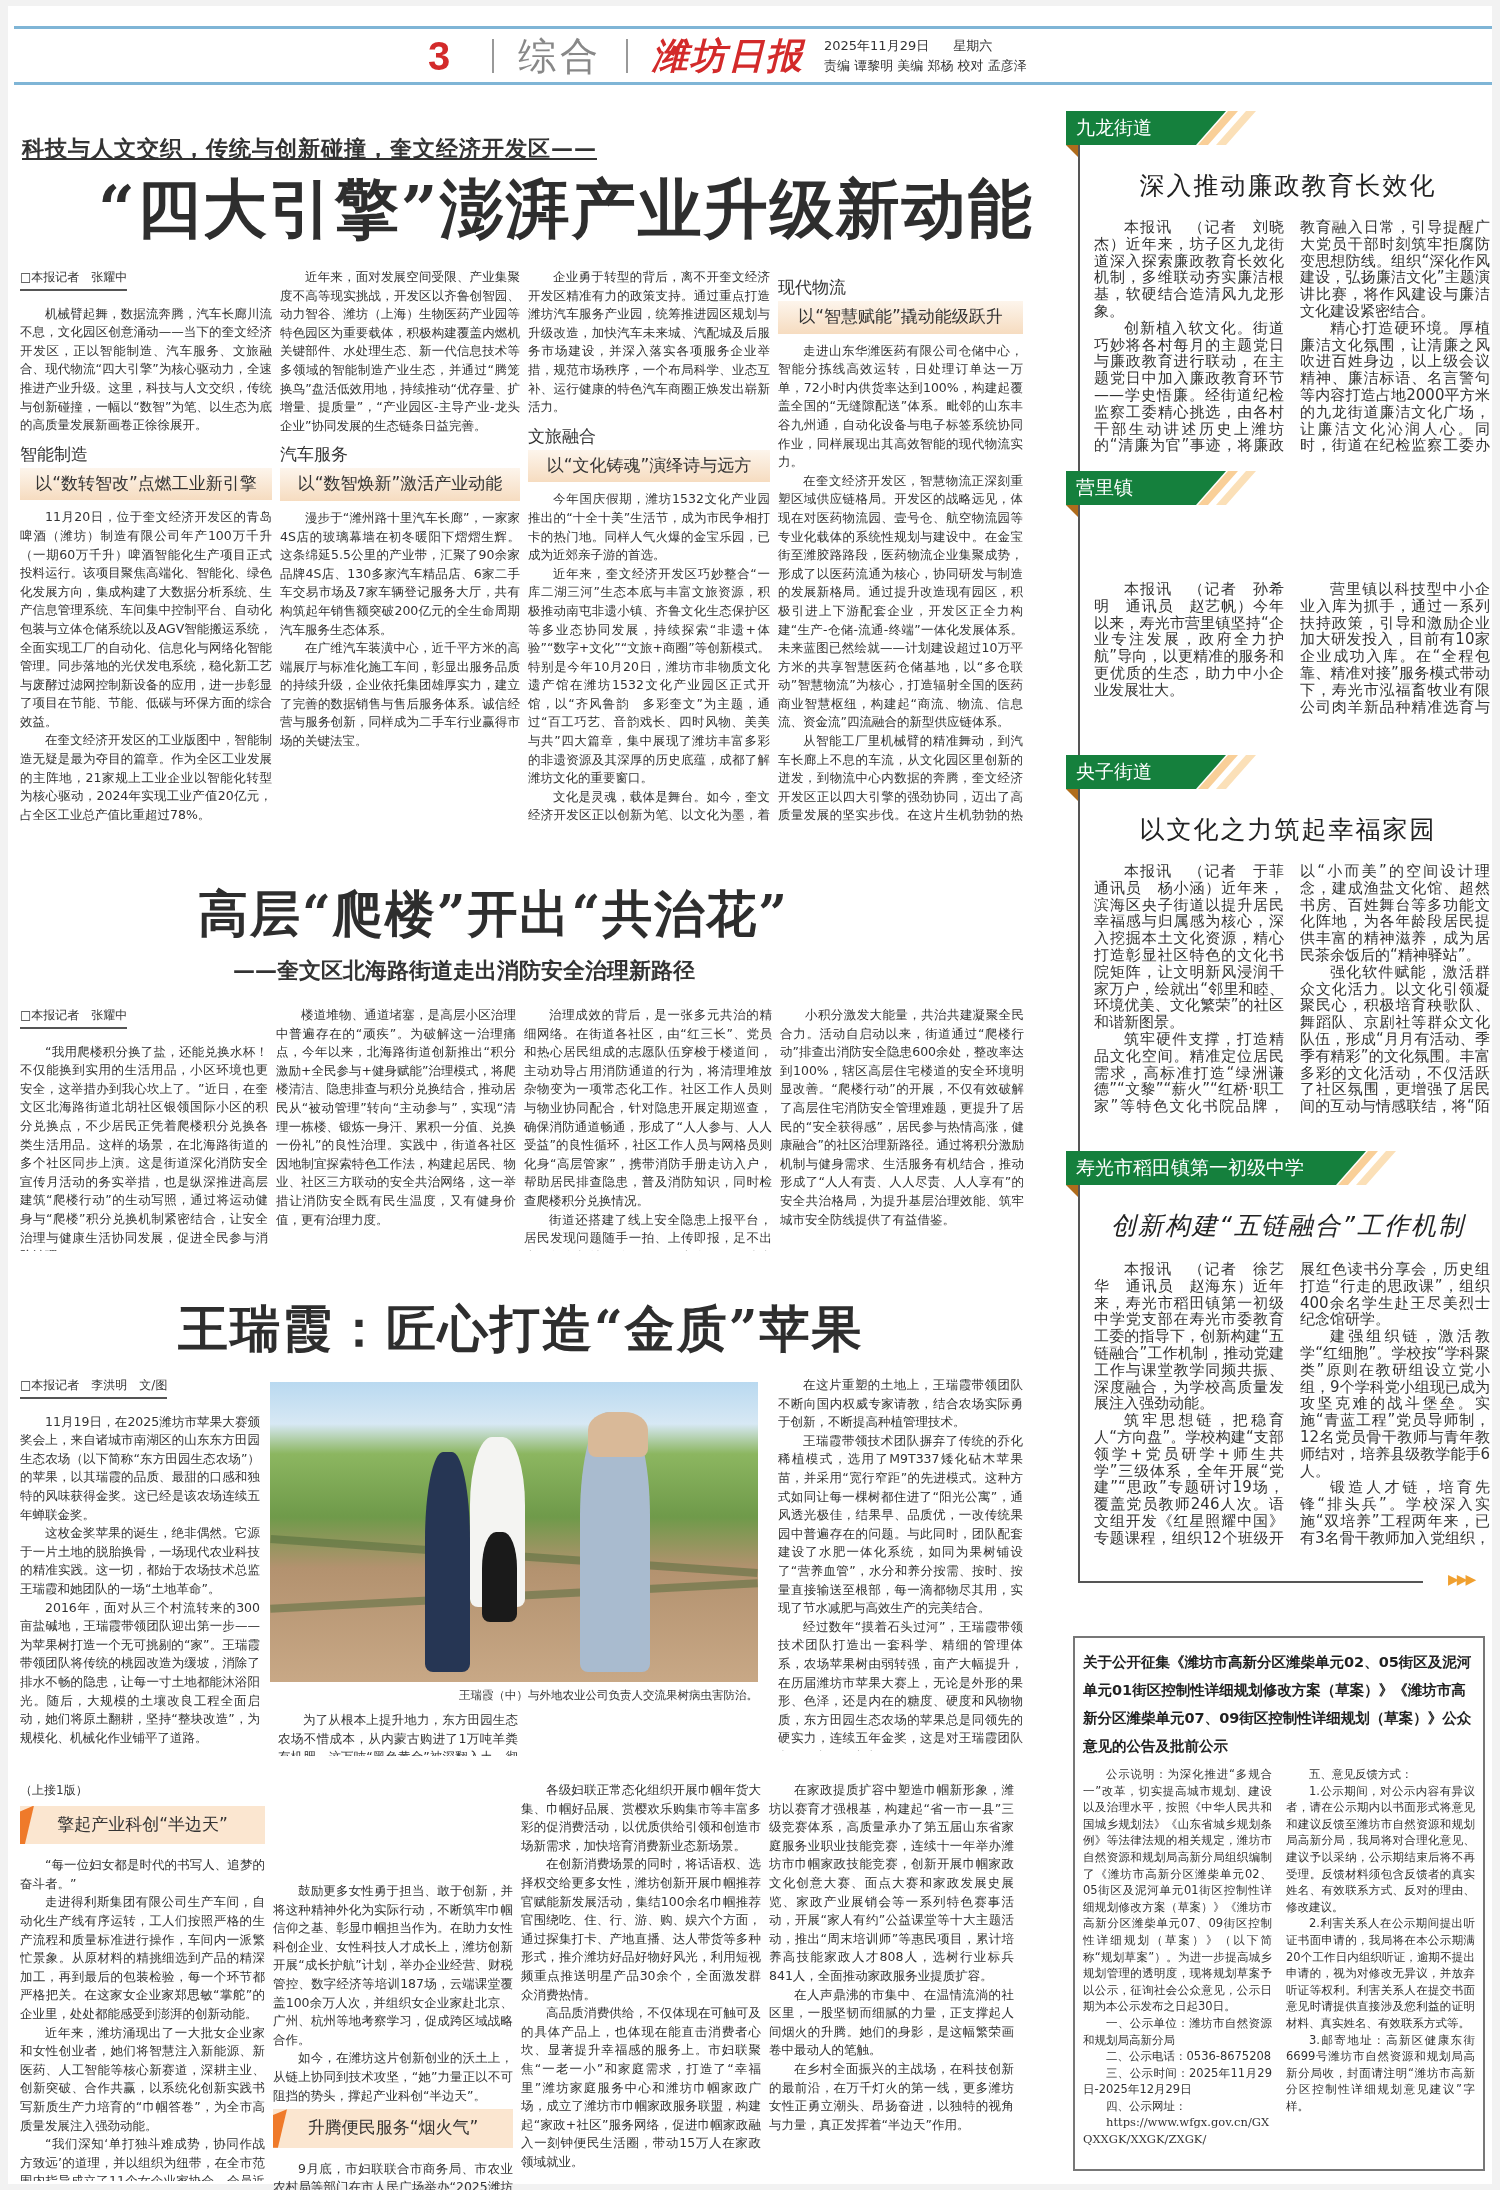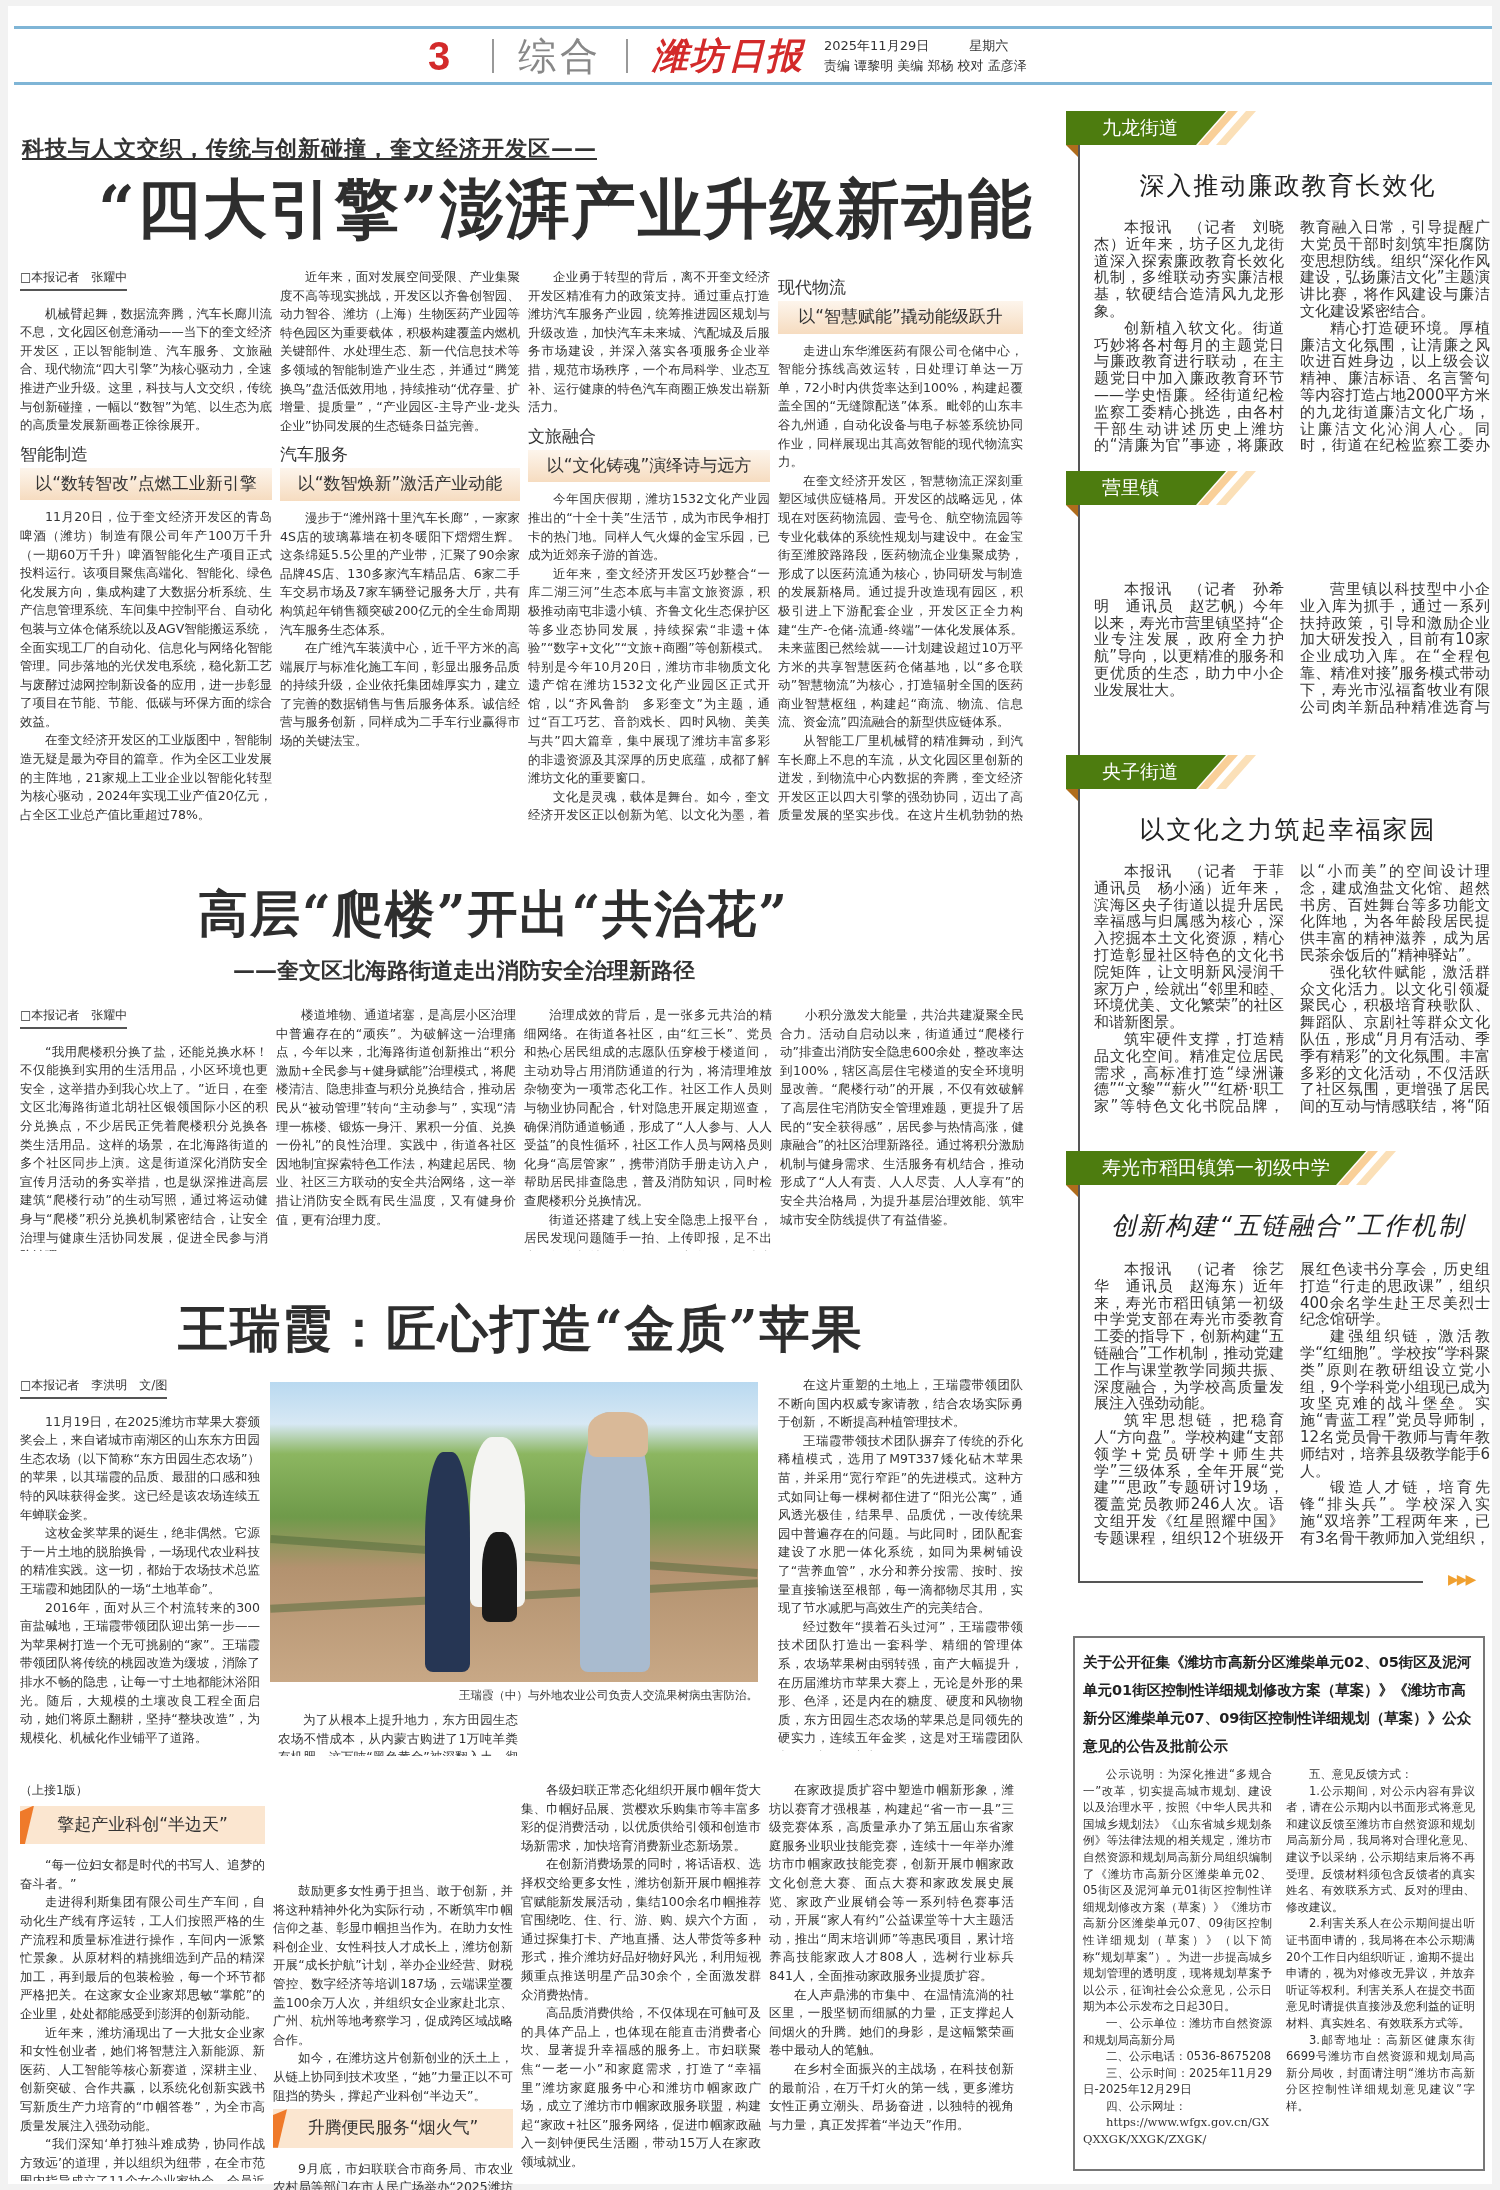--- a/index.html
+++ b/index.html
@@ -9,39 +9,39 @@
 
   
   .mast-top { position: absolute; left: 6px; right: 0; top: 20px; height: 3px; background: #7fb5d6; }
   .mast-bot { position: absolute; left: 6px; right: 0; top: 76px; height: 3px; background: #7fb5d6; }
   .mast { position: absolute; top: 26px; left: 420px; height: 48px; display: flex; align-items: center; }
   .mast .pgno { font: bold 40px "Liberation Sans", sans-serif; color: #d32a2a; width: 40px; }
   .mast .sep { width: 2px; height: 34px; background: #999; margin: 0 24px; }
   .mast .section { font: 38px "DejaVu Sans", sans-serif; color: #888; letter-spacing: 4px; }
   .mast .logo { font: bold 36px "DejaVu Serif", serif; color: #d32a2a; font-style: italic; letter-spacing: 2px; }
   .mast .meta { margin-left: 20px; font-size: 13px; color: #333; line-height: 20px; }
-  .mast .meta .row1 span + span { margin-left: 40px; }
+  .mast .meta .row1 span + span { margin-left: 24px; }
 
   
   .col { position: absolute; font-size: 12.5px; line-height: 18.6px; color: #333; text-align: justify; font-family: "DejaVu Sans", sans-serif; }
   .col p { text-indent: 2em; }
   .byline { font-size: 12px; color: #333; border-bottom: 2px solid #555; display: inline-block; padding-bottom: 2px; margin-bottom: 14px; }
   .kicker { position: absolute; left: 14px; top: 128px; font: bold 22px "DejaVu Sans", sans-serif; color: #333; letter-spacing: 1px; text-decoration: underline; }
   .headline { position: absolute; font-family: "DejaVu Serif", serif; font-weight: bold; color: #2e2e2e; letter-spacing: 2px; }
   .subline { position: absolute; font: bold 22px "DejaVu Sans", sans-serif; color: #333; }
 
   .subhead-label { font: 17px "DejaVu Sans", sans-serif; color: #333; margin: 8px 0 0 0; text-indent: 0; }
   .subhead-bar { background: linear-gradient(to bottom, #fdf5ec, #f6dcc0); text-align: center; font-size: 17px; color: #333; padding: 6px 0 8px; margin: 2px 0 8px; text-indent: 0; }
 
   
   .rightcol { position: absolute; left: 1050px; top: 105px; width: 440px; height: 1495px; }
   .rc-vline { position: absolute; left: 20px; top: 0; width: 2px; height: 1470px; background: #555; }
   .rc-hline { position: absolute; left: 20px; top: 1470px; width: 345px; height: 2px; background: #555; }
   .rc-arrows { position: absolute; left: 390px; top: 1460px; font-size: 14px; color: #f0a030; letter-spacing: -2px; }
-  .tab { position: absolute; left: 8px; height: 34px; background: #4d7c0f; color: #fff; font: 19px "DejaVu Sans", sans-serif; padding: 4px 0 0 36px; clip-path: polygon(0 0, 100% 0, calc(100% - 30px) 100%, 0 100%); }
+  .tab { position: absolute; left: 8px; height: 34px; background: #15803d; color: #fff; font: 19px "DejaVu Sans", sans-serif; padding: 4px 0 0 10px; clip-path: polygon(0 0, 100% 0, calc(100% - 30px) 100%, 0 100%); }
   .tab-stripe { position: absolute; height: 34px; width: 40px; background: #f9cf98; clip-path: polygon(30px 0, 40px 0, 10px 100%, 0 100%); }
   .tab-stripe.b { background: #fbe0b8; }
   .tab-fold { position: absolute; left: 8px; width: 12px; height: 12px; background: #b06d1c; clip-path: polygon(0 0, 100% 0, 100% 100%); }
   .rc-title { position: absolute; left: 20px; width: 420px; text-align: center; font: 25px "DejaVu Sans", sans-serif; color: #222; letter-spacing: 2px; }
   .rc-body { position: absolute; left: 36px; width: 396px; font-size: 15px; line-height: 16.8px; color: #333; column-count: 2; column-gap: 16px; text-align: justify; }
   .rc-body p { text-indent: 2em; }
 
   
   .notice { position: absolute; left: 1065px; top: 1630px; width: 412px; height: 535px; border: 2px solid #777; padding: 10px 8px; }
   .notice .ntitle { font: bold 14.5px "DejaVu Sans", sans-serif; line-height: 28px; text-align: left; color: #222; }

